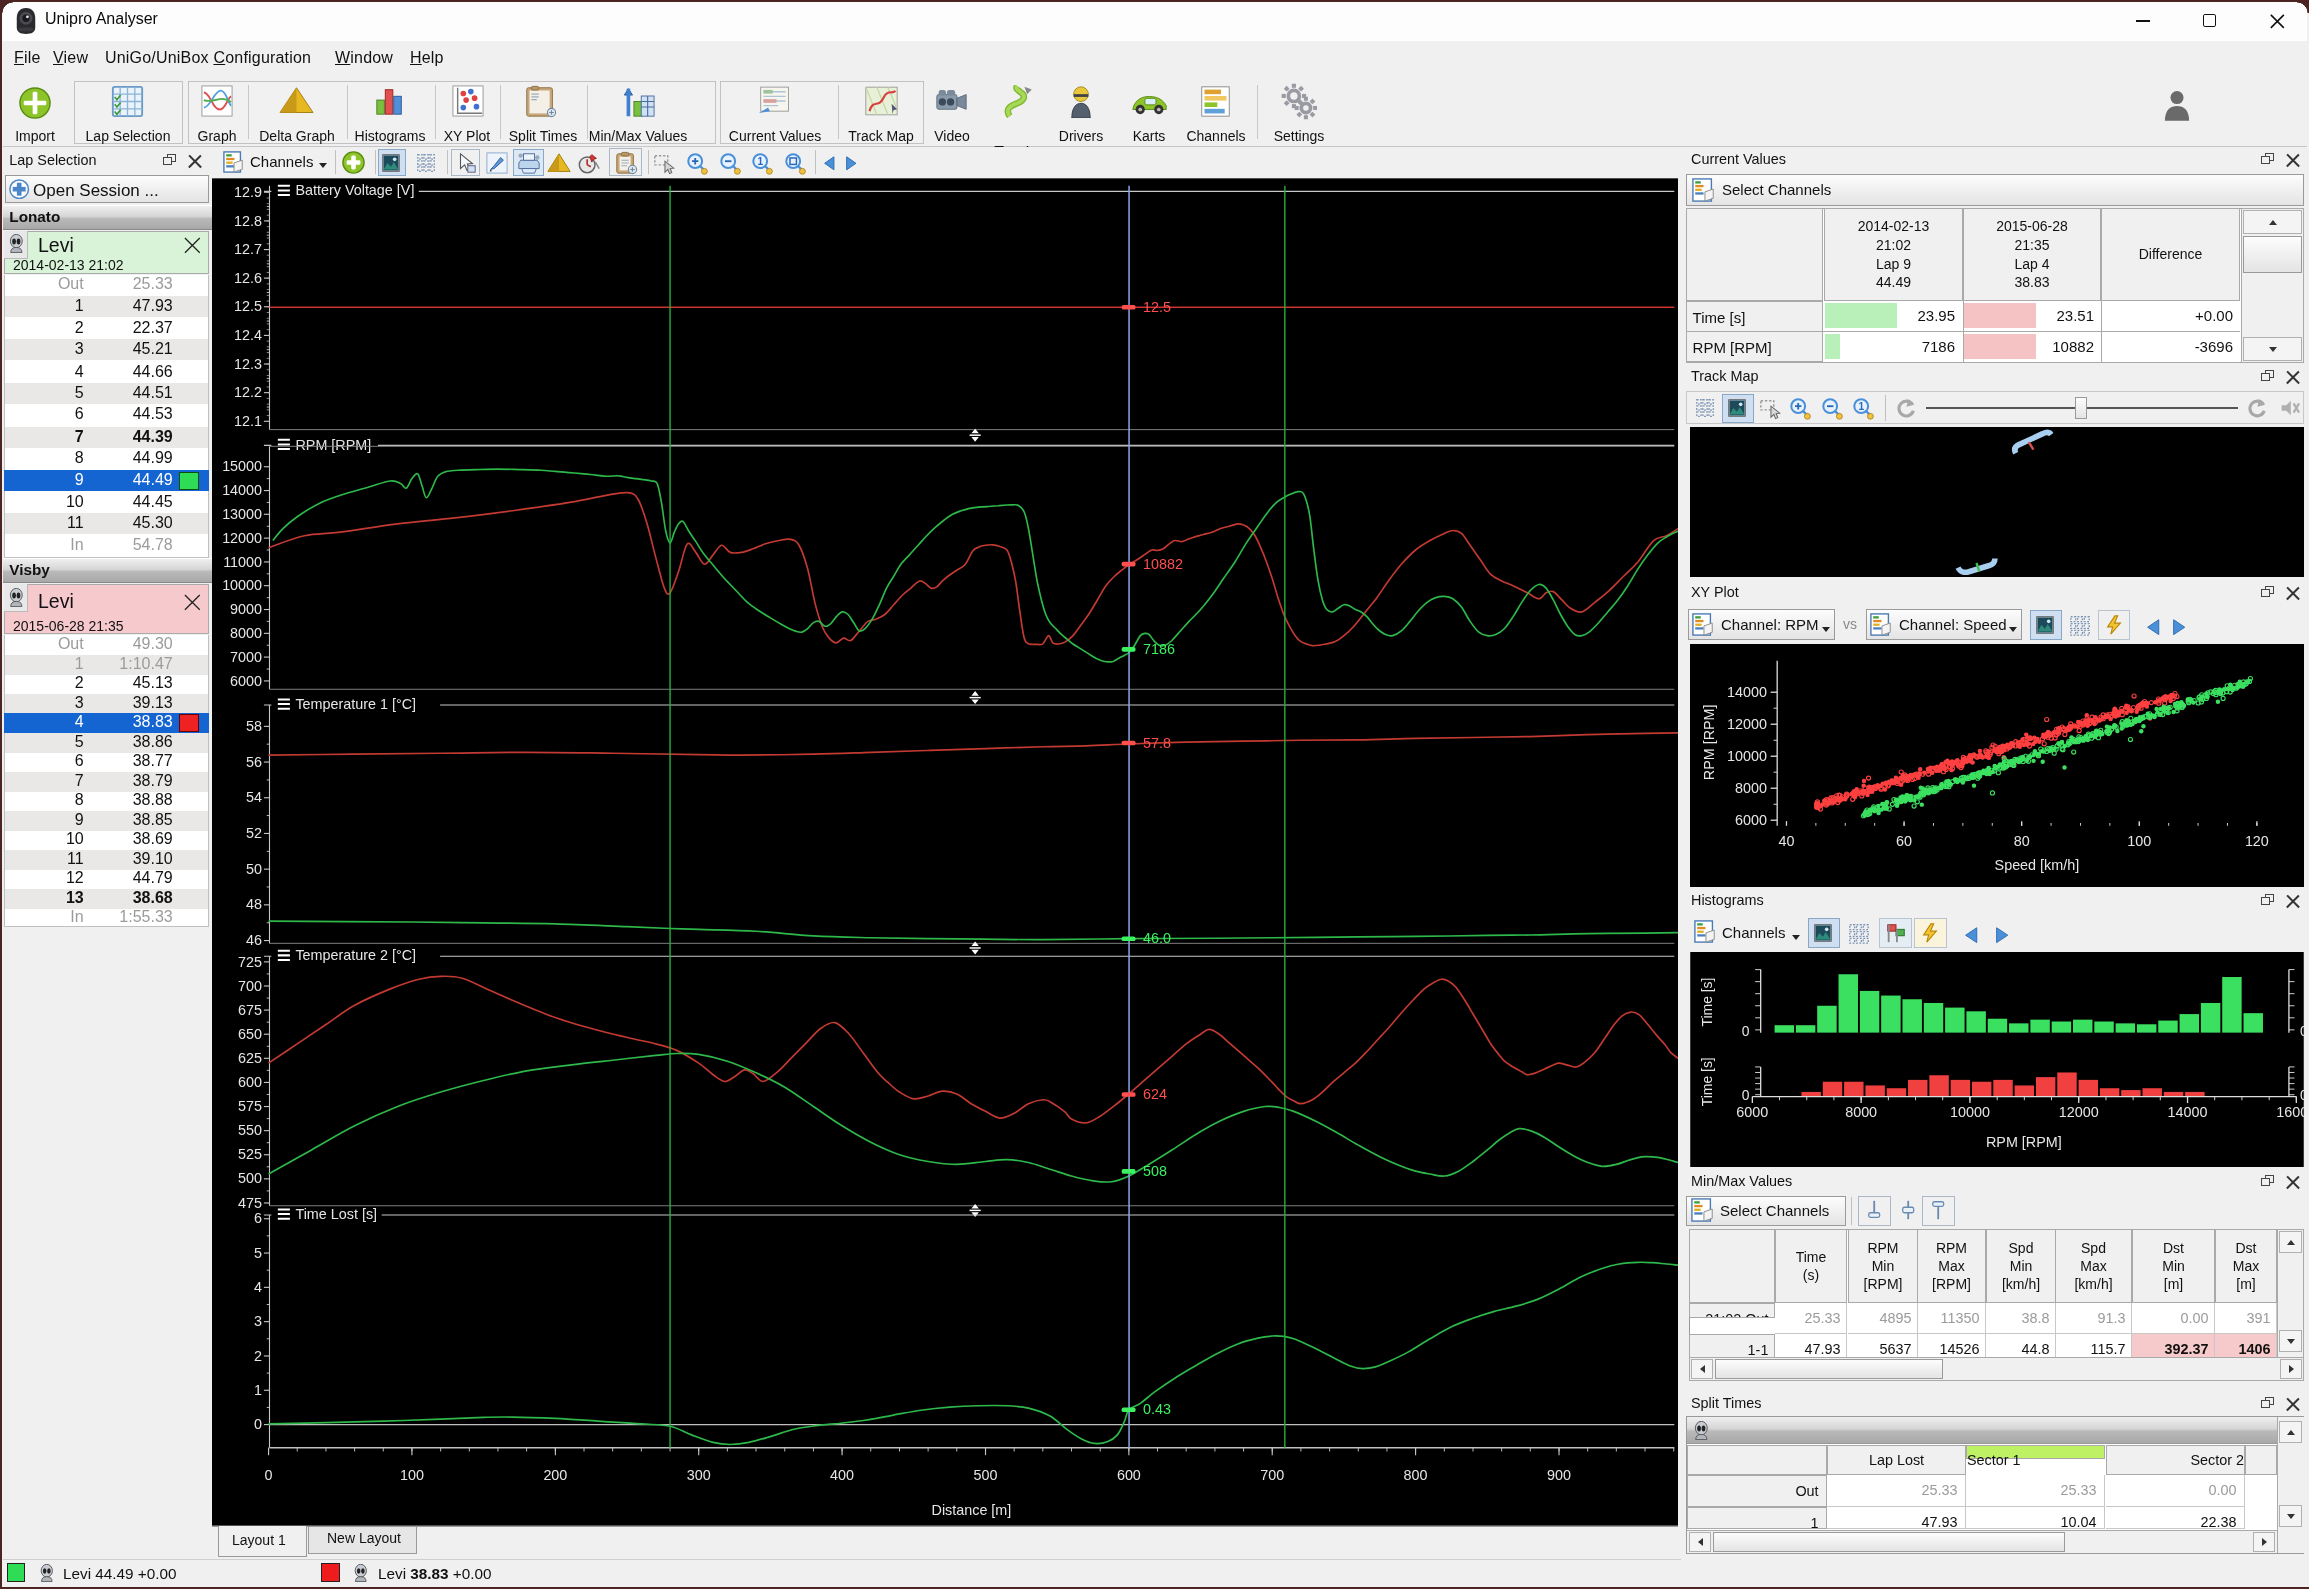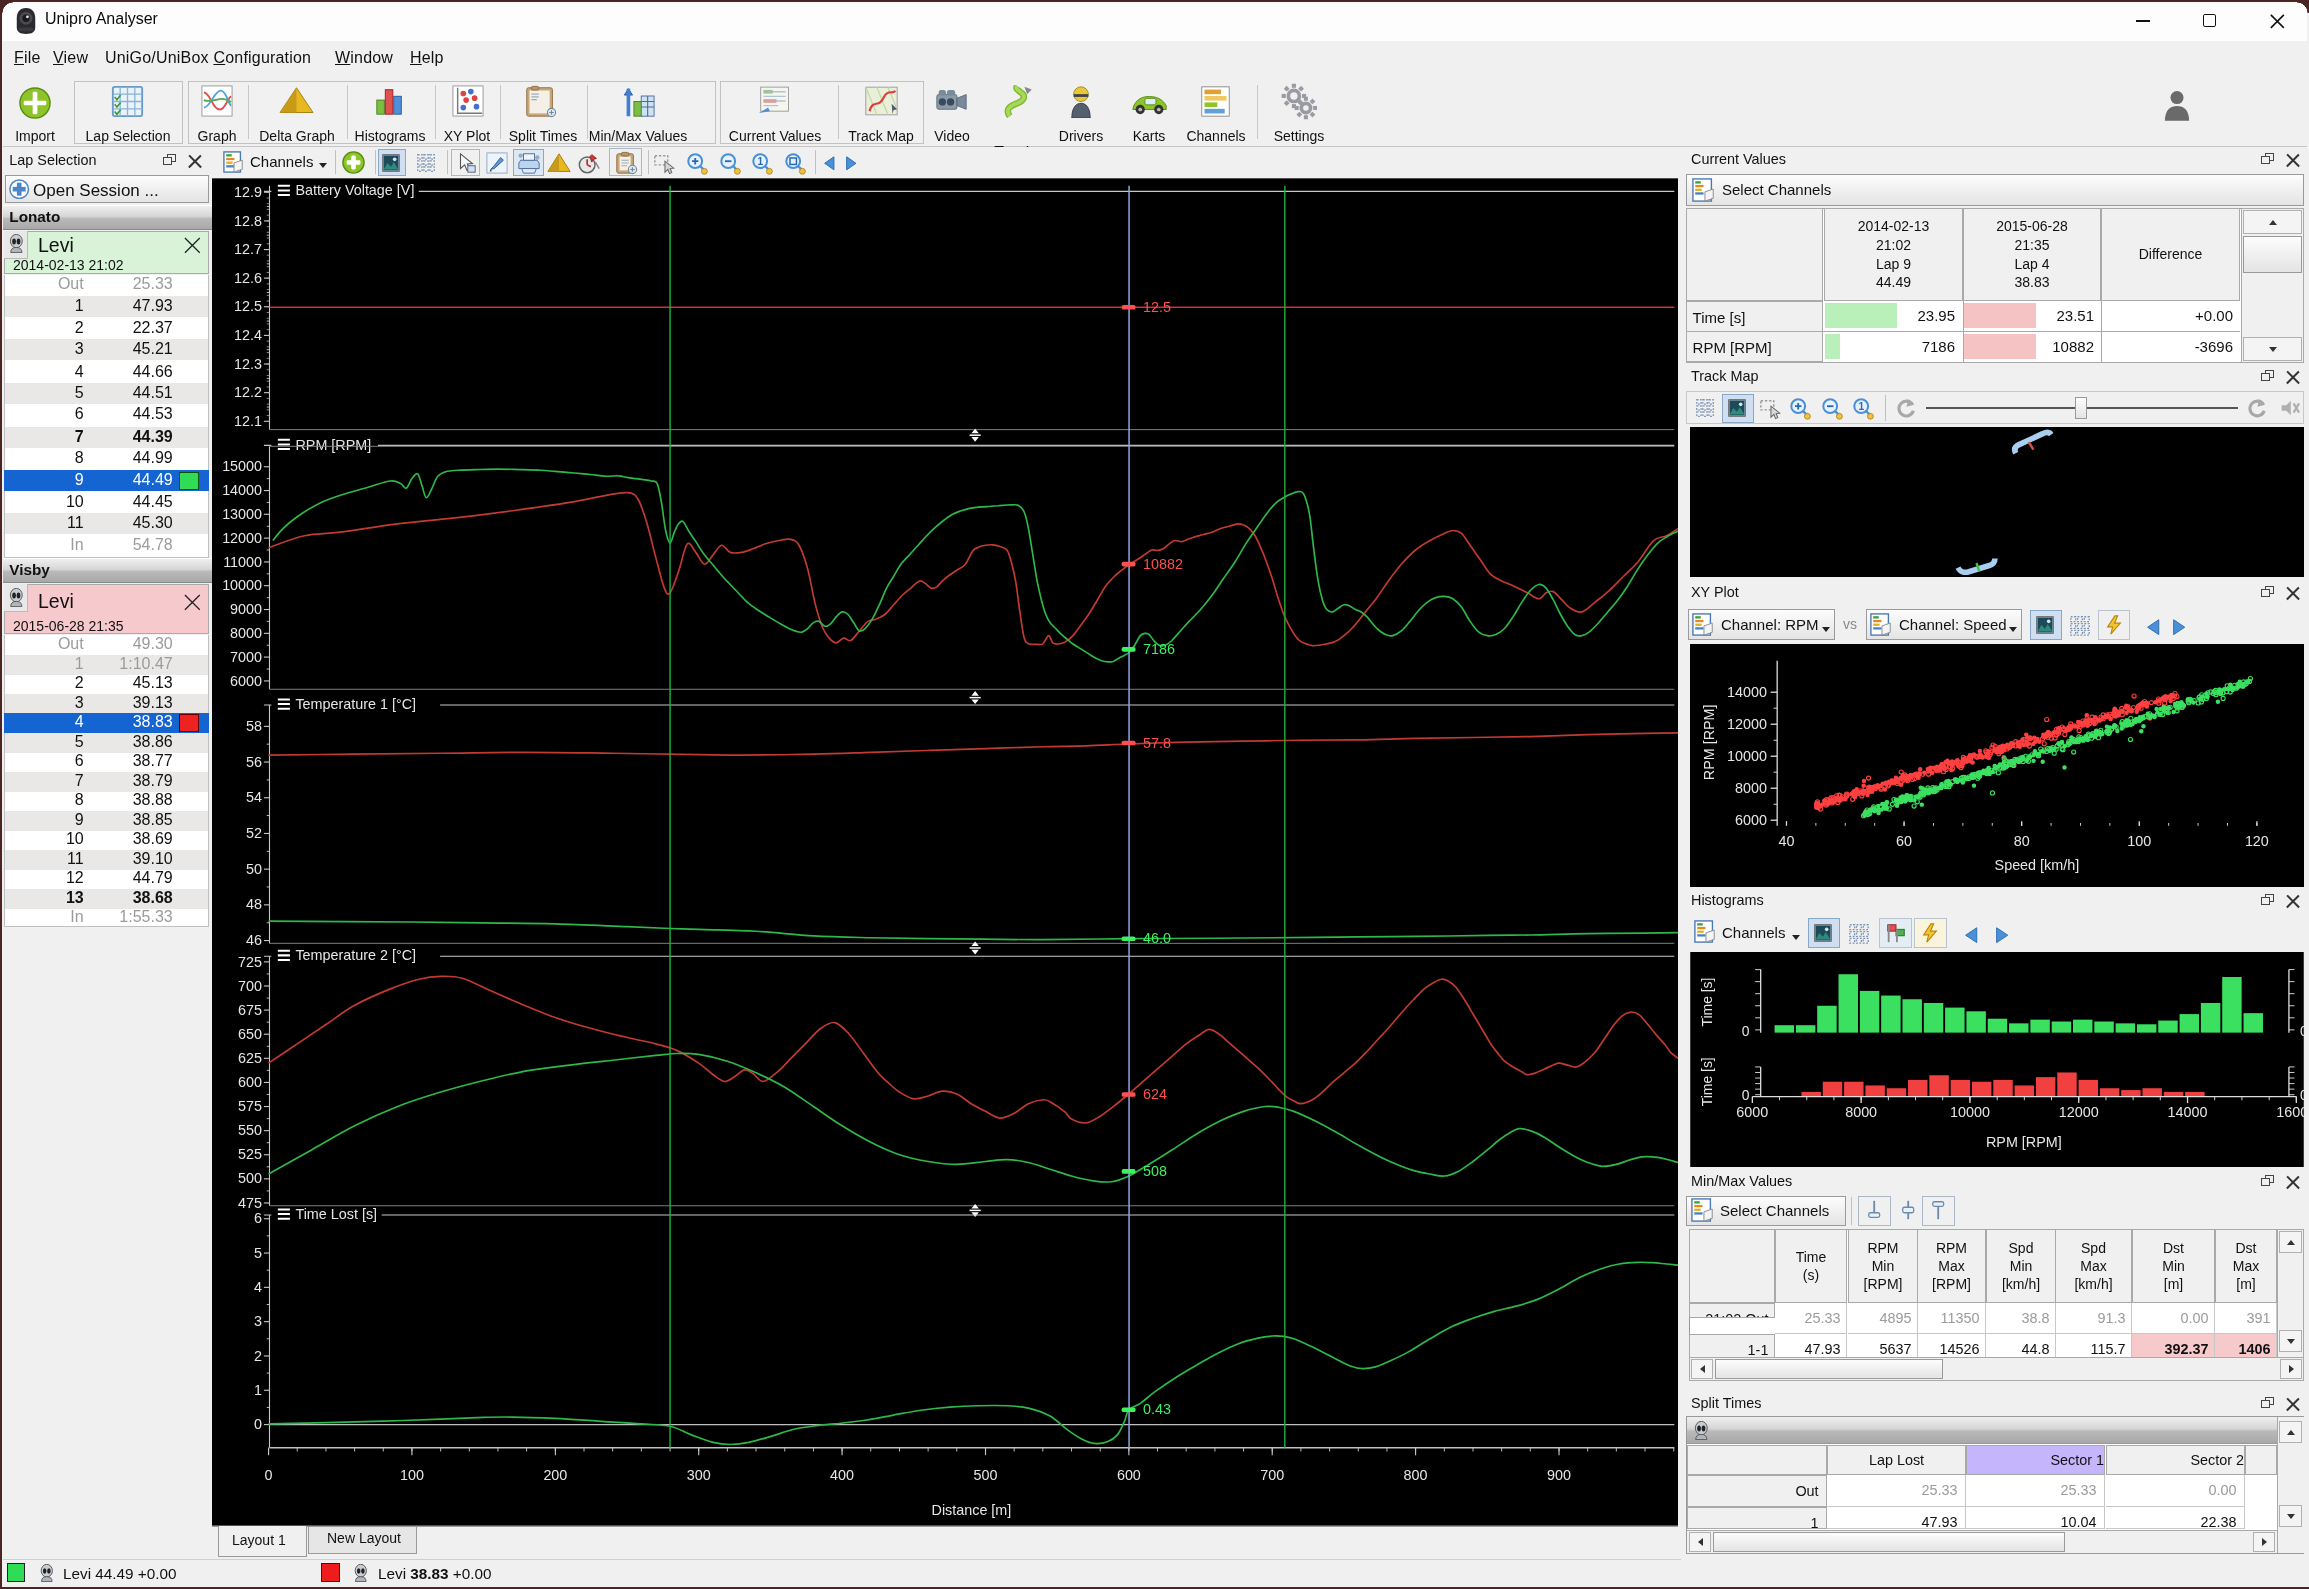--- a/index.html
+++ b/index.html
@@ -2319,21 +2319,21 @@
 <div class="abs" style="left:1686px;top:1416px;width:618px;height:138px;background:#fff;border:0.9px solid #999"></div>
 <div class="abs hdr-grad" style="left:1687px;top:1417px;width:590px;height:27px;border-bottom:0.9px solid #999"></div>
 <svg class="abs" style="left:1692px;top:1421px" width="18.6" height="18.6" viewBox="0 0 20 20">
     <ellipse cx="10.0" cy="7.6" rx="6.4" ry="7.199999999999999" fill="#c8ccd4" stroke="#555" stroke-width="1"></ellipse>
     <ellipse cx="7.6" cy="8.0" rx="2.0" ry="3.2" fill="#222"></ellipse>
     <ellipse cx="12.4" cy="8.0" rx="2.0" ry="3.2" fill="#222"></ellipse>
     <path d="M4.0 20 Q4.0 14.399999999999999 10.0 14.399999999999999 Q16.0 14.399999999999999 16.0 20 Z" fill="#b0b4bc" stroke="#555" stroke-width="1"></path>
   </svg>
 <div class="abs" style="left:1687px;top:1445px;width:140px;height:30px;background:#f0f0f0;border:0.9px solid #a9a9a9;font-size:14.4px;text-align:center"><span style="position:relative;top:5.6px"></span></div>
 <div class="abs" style="left:1827px;top:1445px;width:139px;height:30px;background:#f0f0f0;border:0.9px solid #a9a9a9;font-size:14.4px;text-align:center"><span style="position:relative;top:5.6px">Lap Lost</span></div>
-<div class="abs" style="left:1966px;top:1445px;width:139px;height:30px;background:#c4b5fd;border:0.9px solid #a9a9a9;font-size:14.4px;text-align:right"><span style="position:relative;top:5.6px">Sector 1</span></div>
+<div class="abs" style="left:1966px;top:1445px;width:139px;height:14px;background:#bef264;border:0.9px solid #a9a9a9;font-size:14.4px;text-align:left"><span style="position:relative;top:5.6px">Sector 1</span></div>
 <div class="abs" style="left:2106px;top:1445px;width:139px;height:30px;background:#f0f0f0;border:0.9px solid #a9a9a9;font-size:14.4px;text-align:right"><span style="position:relative;top:5.6px">Sector 2</span></div>
 <div class="abs" style="left:2245px;top:1445px;width:32px;height:30px;background:#f0f0f0;border:0.9px solid #a9a9a9;font-size:14.4px;text-align:center"><span style="position:relative;top:5.6px"></span></div>
 <div class="abs" style="left:1687px;top:1475px;width:140px;height:32px;background:#f0f0f0;border:0.9px solid #a9a9a9;font-size:14.4px;overflow:hidden">
     <span style="position:absolute;right:7.4px;top:7.4px">Out</span>
   </div>
 <div class="abs gray" style="left:1827px;top:1475px;width:139px;height:32px;border-right:0.9px solid #c8c8c8;border-bottom:0.9px solid #c8c8c8;font-size:14.4px;overflow:hidden">
     <span style="position:absolute;right:7.4px;top:7.4px">25.33</span>
   </div>
 <div class="abs gray" style="left:1966px;top:1475px;width:139px;height:32px;border-right:0.9px solid #c8c8c8;border-bottom:0.9px solid #c8c8c8;font-size:14.4px;overflow:hidden">
     <span style="position:absolute;right:7.4px;top:7.4px">25.33</span>

